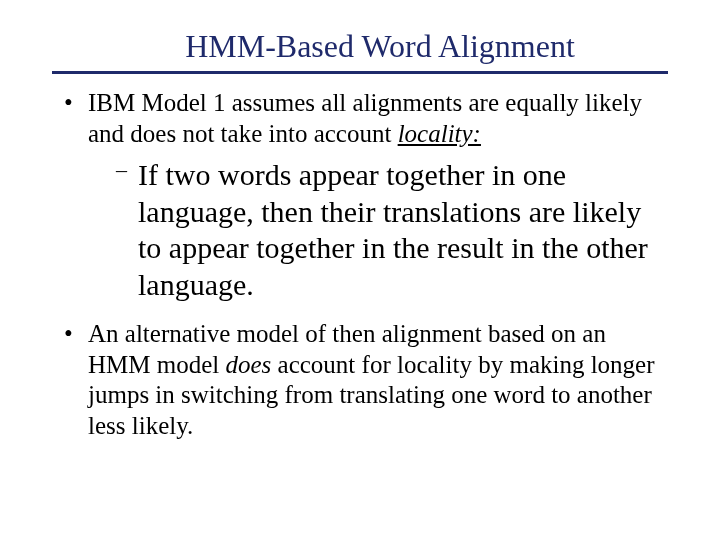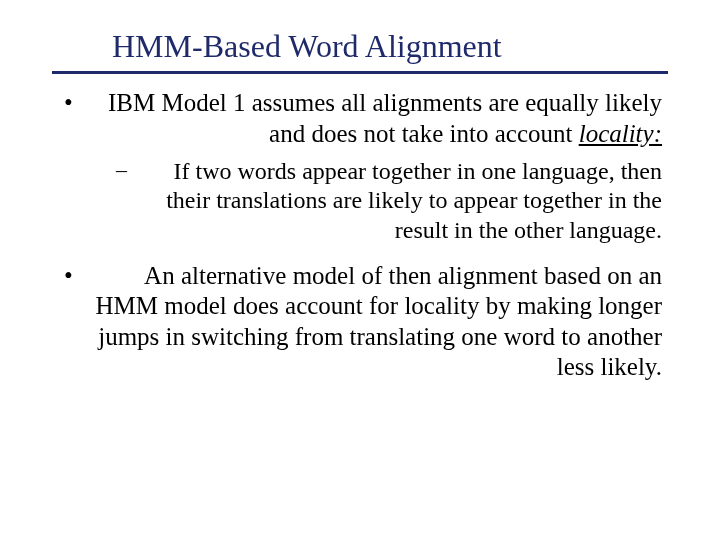--- a/index.html
+++ b/index.html
@@ -13,35 +13,35 @@
   }
   .slide {
     box-sizing: border-box;
     width: 720px;
     height: 540px;
     padding: 28px 52px 0 52px;
   }
   .title {
     font-size: 32px;
     color: #1f2a6b;
+    text-align: center;
     margin: 0 0 4px 0;
     font-weight: normal;
     padding-left: 60px;
     padding-right: 20px;
   }
   .rule {
     height: 3px;
     background: #1f2a6b;
     margin: 6px 0 14px 0;
   }
   ul.level1 {
     list-style: none;
     margin: 0;
     padding: 0 6px 0 10px;
-    text-align: right;
   }
   ul.level1 > li {
     position: relative;
     padding-left: 26px;
     font-size: 25px;
     line-height: 1.22;
     margin-bottom: 14px;
   }
   ul.level1 > li::before {
     content: "•";
@@ -51,36 +51,37 @@
     font-size: 25px;
   }
   ul.level2 {
     list-style: none;
     margin: 8px 0 0 0;
     padding: 0 0 0 28px;
   }
   ul.level2 > li {
     position: relative;
     padding-left: 22px;
-    font-size: 24px;
+    font-size: 30px;
     line-height: 1.22;
     margin-bottom: 16px;
   }
   ul.level2 > li::before {
     content: "–";
     position: absolute;
     left: 0;
     top: 0;
     font-size: 22px;
   }
   .ul-it {
     text-decoration: underline;
     font-style: italic;
   }
   .em {
+    font-style: italic;
   }
 </style>
 </head>
 <body>
 
 <div class="slide">
   <h1 class="title">HMM-Based Word Alignment</h1>
   <div class="rule"></div>
 
   <ul class="level1">

